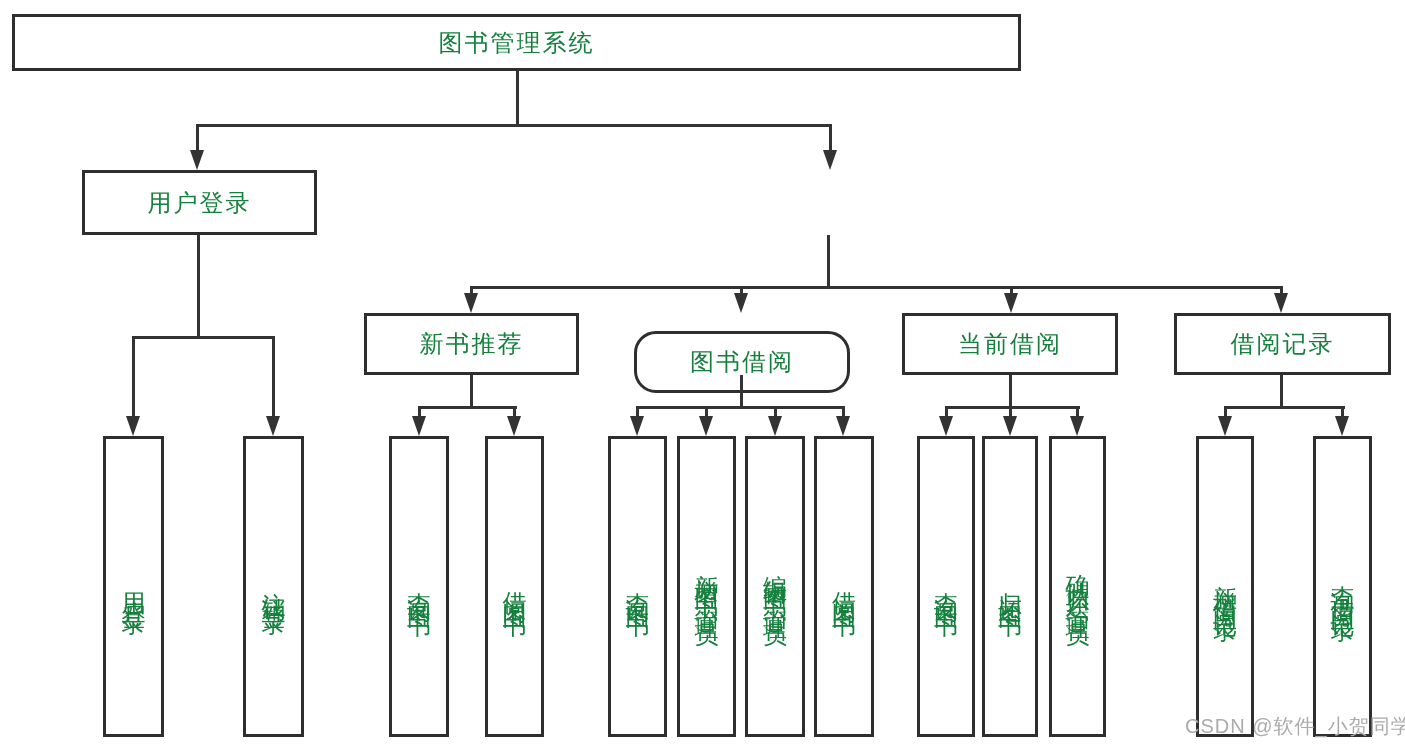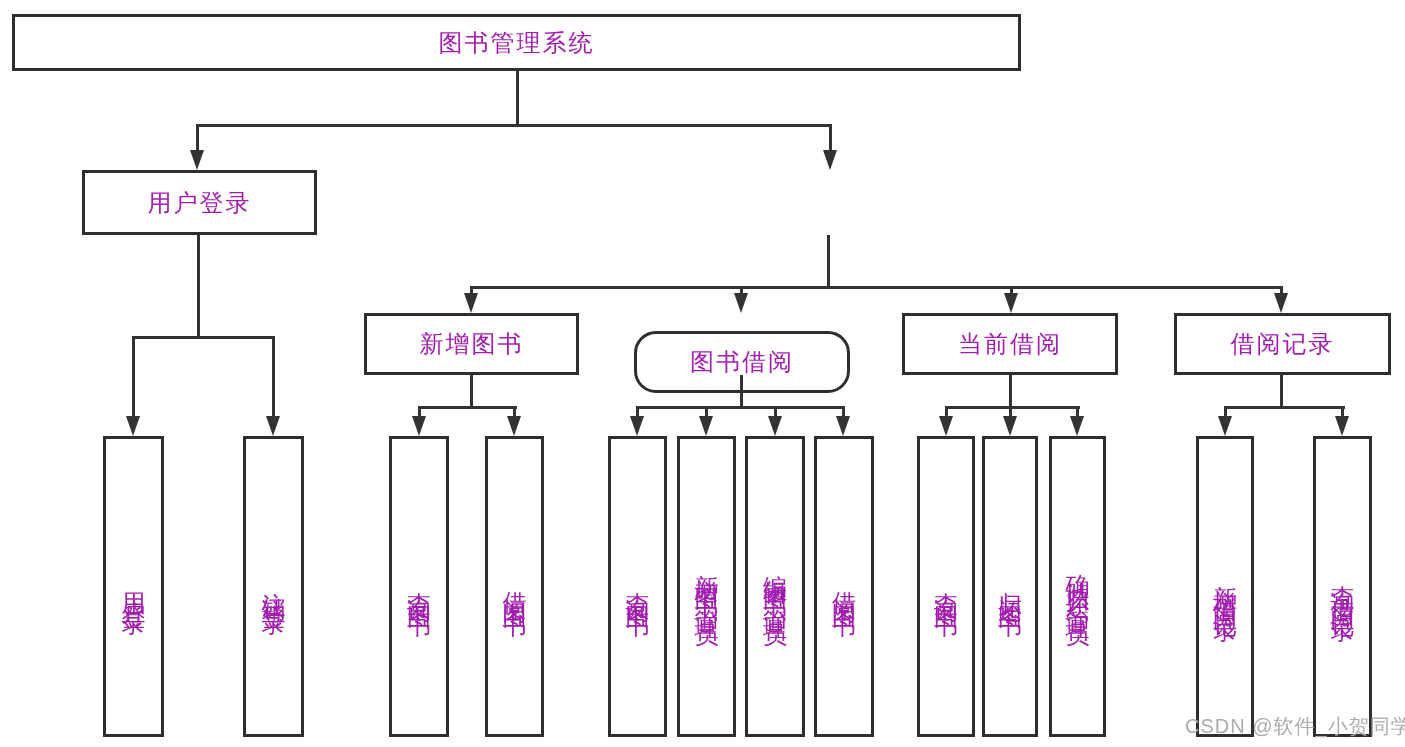--- a/index.html
+++ b/index.html
@@ -16,21 +16,21 @@
     overflow: hidden;
   }
   .box {
     position: absolute;
     box-sizing: border-box;
     border: 3px solid #2e2e2e;
     background: #ffffff;
     display: flex;
     align-items: center;
     justify-content: center;
-    color: #a21caf;
+    color: #15803d;
   }
   .hlabel {
     font-size: 24px;
     letter-spacing: 2px;
     white-space: nowrap;
   }
   .vlabel {
     writing-mode: vertical-rl;
     text-orientation: mixed;
     font-size: 24px;
@@ -105,21 +105,21 @@
     <div class="arrow" style="left:464px; top:293px;"></div>
     <div class="vline" style="left:740px; top:286px; height:12px;"></div>
     <div class="arrow" style="left:734px; top:293px;"></div>
     <div class="vline" style="left:1010px; top:286px; height:12px;"></div>
     <div class="arrow" style="left:1004px; top:293px;"></div>
     <div class="vline" style="left:1280px; top:286px; height:12px;"></div>
     <div class="arrow" style="left:1274px; top:293px;"></div>
   </div>
 
   <div class="box" style="left:364px; top:313px; width:215px; height:62px;">
-    <span class="hlabel">新增图书</span>
+    <span class="hlabel">新书推荐</span>
   </div>
   <div class="box" style="left:634px; top:331px; width:216px; height:62px;border-radius:22px;">
     <span class="hlabel">图书借阅</span>
   </div>
   <div class="box" style="left:1174px; top:313px; width:217px; height:62px;">
     <span class="hlabel">借阅记录</span>
   </div>
   <div class="box" style="left:902px; top:313px; width:216px; height:62px;">
     <span class="hlabel">当前借阅</span>
   </div>

